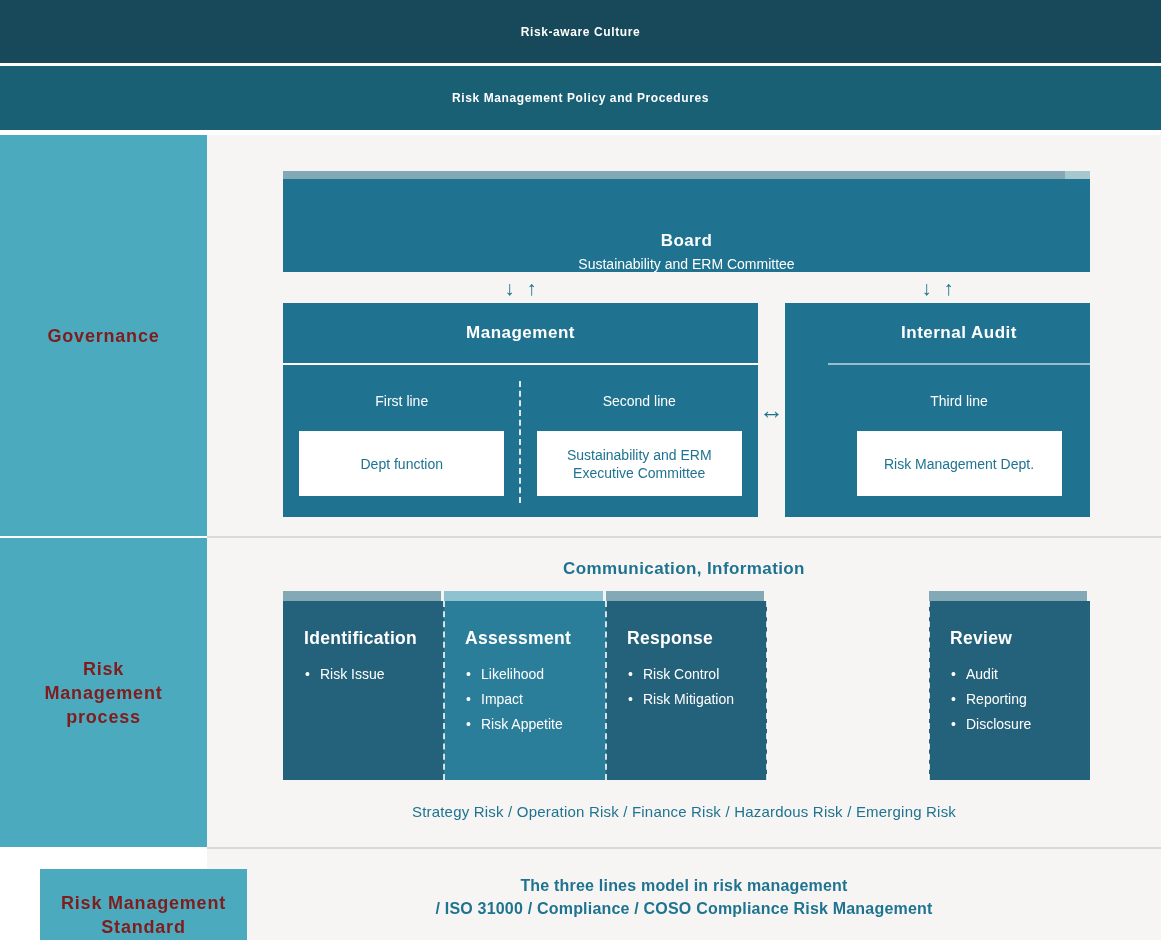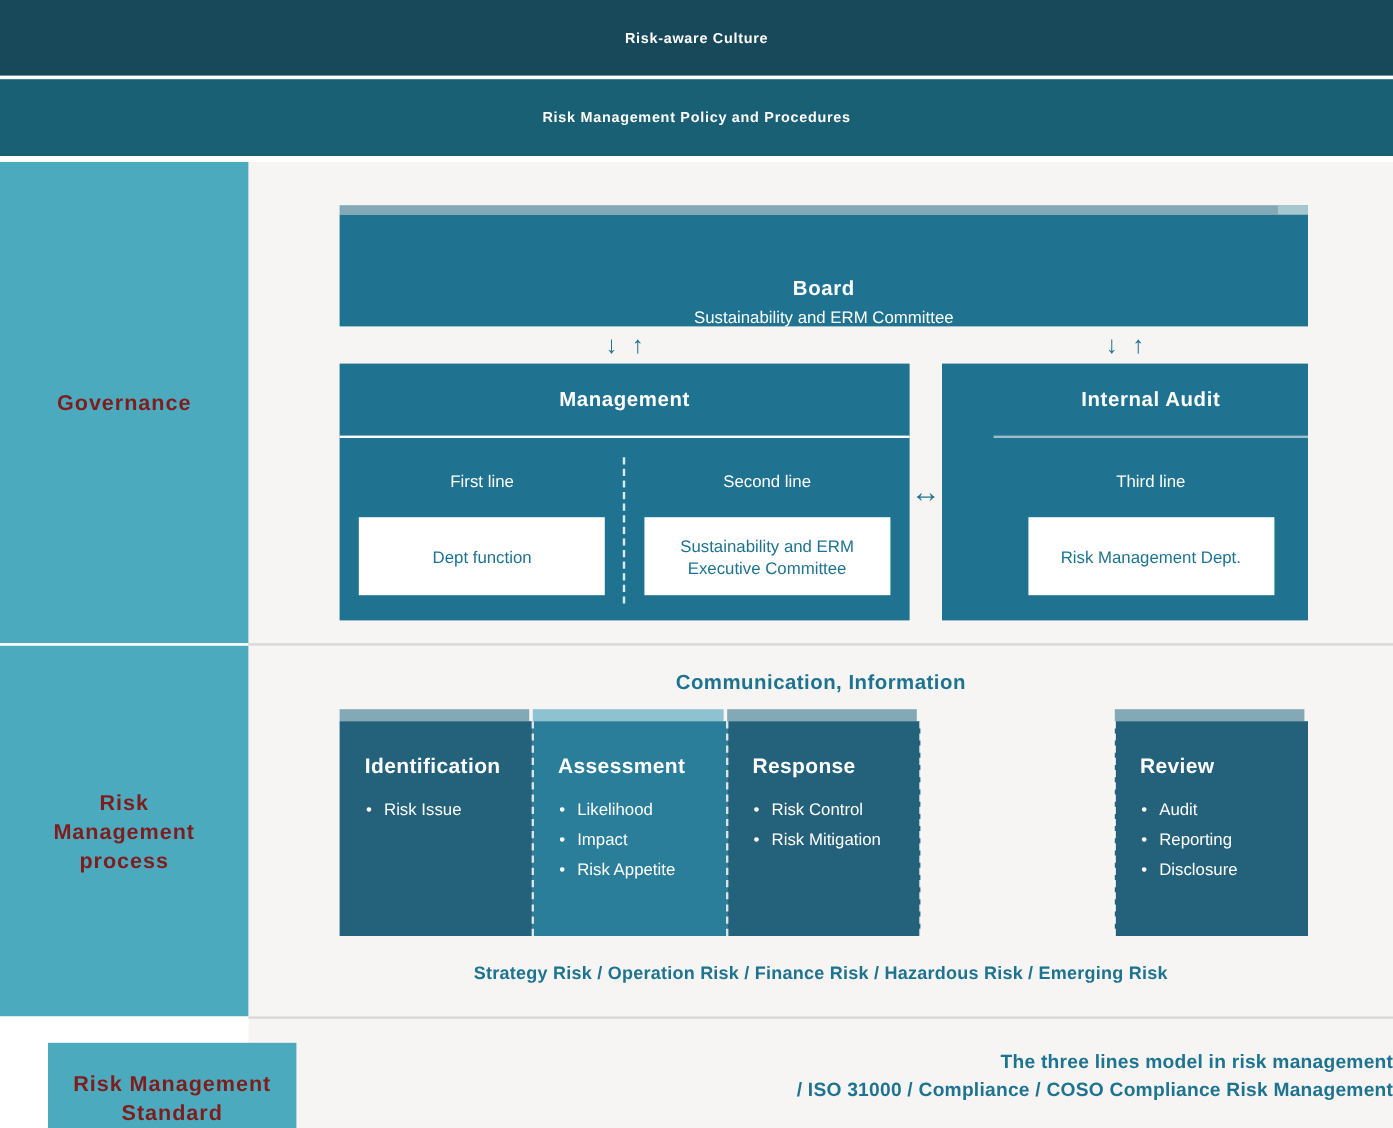--- a/index.html
+++ b/index.html
@@ -81,23 +81,23 @@
   .col-items{list-style:none;margin:13px 0 0;padding:0 10px 0 22px;}
   .col-items li{position:relative;padding-left:15px;font-size:14px;line-height:25px;}
   .col-items li::before{content:"•";position:absolute;left:0;}
   .col-sep{position:absolute;top:10px;height:179px;width:0;
         border-left:2px dashed rgba(255,255,255,.8);}
   .c1{left:0;width:161px;} .c2{left:161px;width:162px;} .c3{left:323px;width:161px;}
   .c4{left:484px;width:162px;} .c5{left:646px;width:161px;}
   .sep1{left:160px;} .sep2{left:322px;} .sep3{left:483px;} .sep4{left:645px;}
 
   .risk-types{left:207px;top:803px;width:954px;text-align:center;color:var(--accent-text);
-        font-size:15px;font-weight:bold;letter-spacing:.2px;}
-
-  .std-text{left:207px;top:874px;width:954px;text-align:right;color:var(--accent-text);
+        font-size:15px;font-weight:normal;letter-spacing:.2px;}
+
+  .std-text{left:207px;top:874px;width:954px;text-align:center;color:var(--accent-text);
         font-size:16px;font-weight:bold;line-height:23px;letter-spacing:.2px;}
 </style>
 </head>
 <body>
 
 <div id="app">
 
   <div class="abs band band1">
     <span>Risk-aware Culture</span>
   </div>

